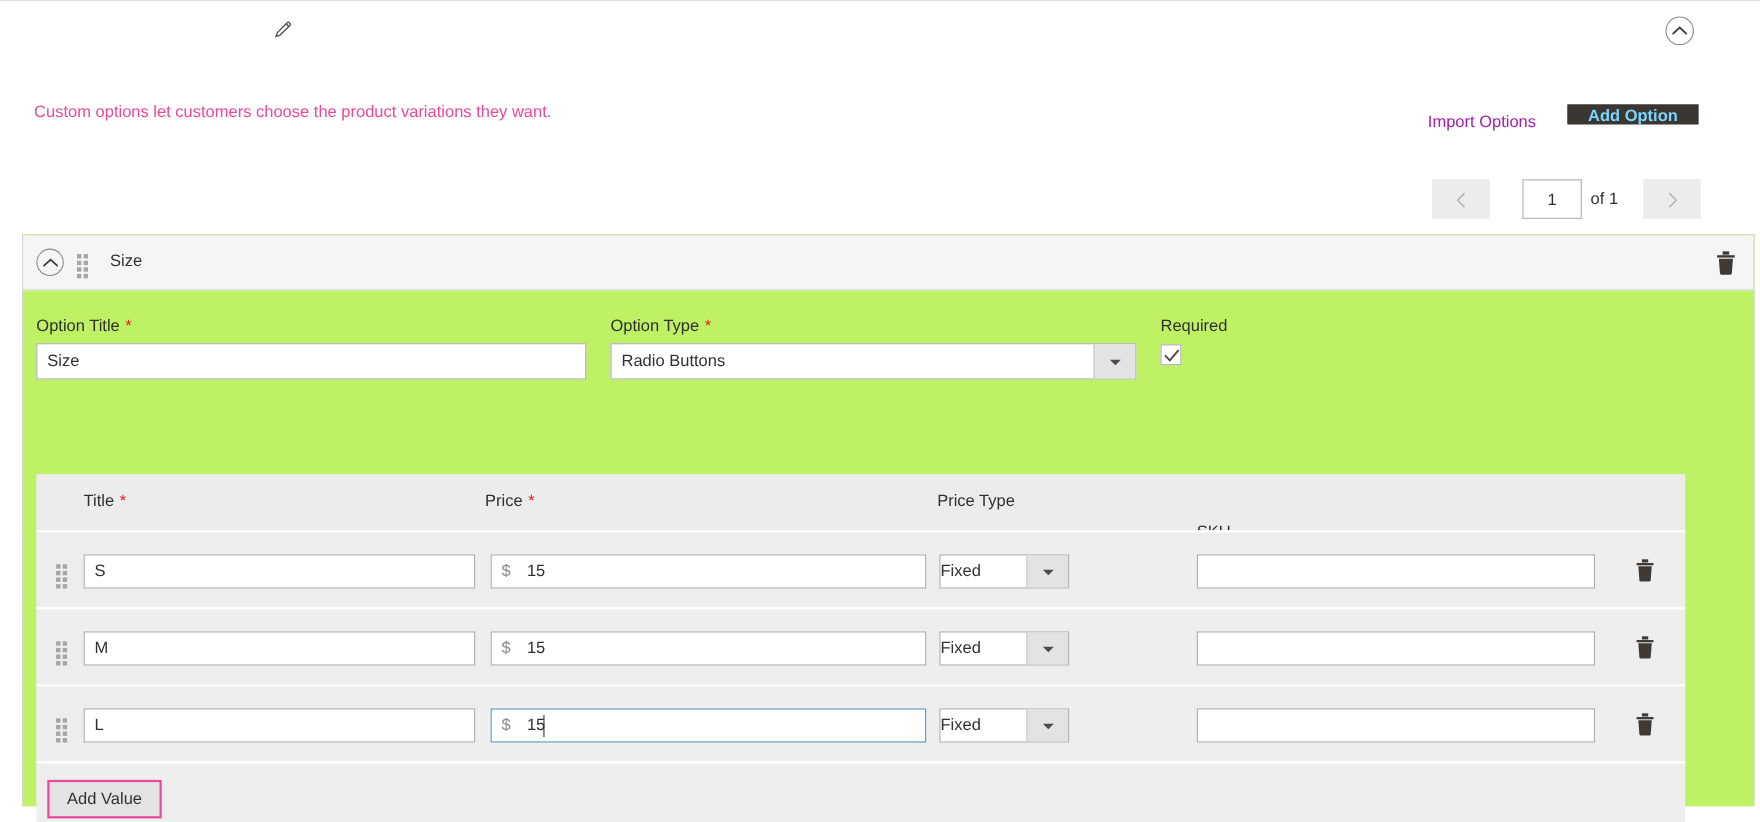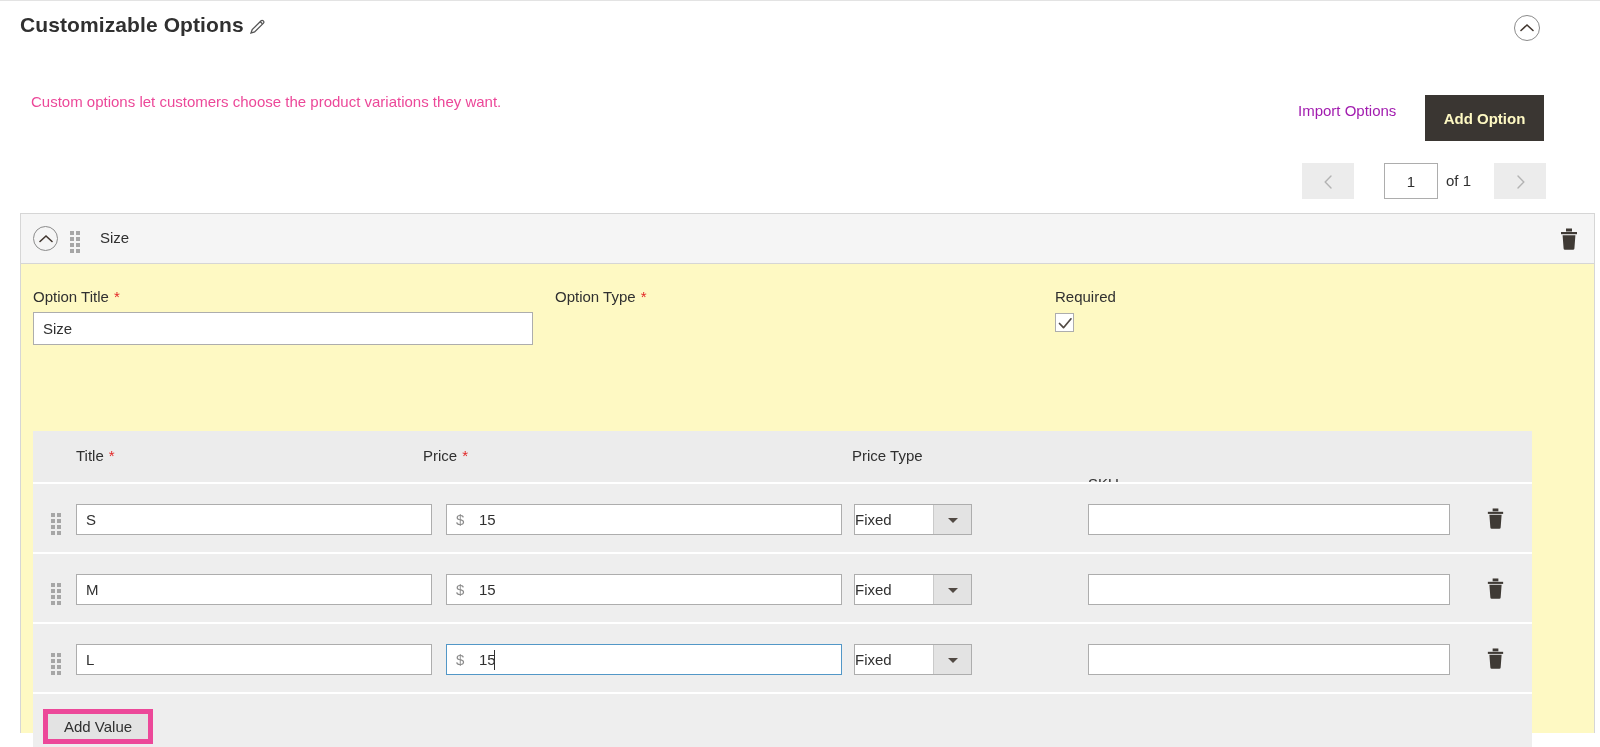--- a/index.html
+++ b/index.html
@@ -60,24 +60,24 @@
     position: absolute;
     left: 1298px; top: 102px;
     font-size: 15px;
     color: #a21caf;
     text-decoration: none;
     cursor: pointer;
   }
   .add-option-btn {
     position: absolute;
     left: 1425px; top: 95px;
-    width: 119px; height: 46px;
+    width: 119px; height: 18px;
     background: #3a3632;
     border: 1px solid #3a3632;
-    color: #fef9c3;
+    color: #7dd3fc;
     font-size: 15px;
     font-weight: 700;
     font-family: "Liberation Sans", sans-serif;
     cursor: pointer;
     border-radius: 0;
   }
 
   
   .pager { position: absolute; left: 0; top: 163px; width: 1600px; height: 40px; }
   .pager-prev, .pager-next {
@@ -109,21 +109,21 @@
     color: #303030;
   }
 
   
   .option-panel {
     position: absolute;
     left: 20px; top: 213px;
     width: 1575px; height: 520px;
     border: 1px solid #d6d6d6;
     border-bottom: none;
-    background: #fef9c3;
+    background: #bef264;
   }
   .option-header {
     position: relative;
     height: 50px;
     background: #f5f5f5;
     border-bottom: 1px solid #d6d6d6;
   }
   .opt-collapse {
     position: absolute;
     left: 12px; top: 12px;
@@ -231,21 +231,21 @@
     height: 51px;
     background: #ececec;
   }
   .vg-col {
     position: absolute;
     top: 16px;
     font-size: 15px;
     color: #303030;
   }
   .vg-title { left: 43px; }
-  .vg-price { left: 390px; }
+  .vg-price { left: 408px; }
   .vg-ptype { left: 819px; }
   .vg-sku   { left: 1055px; margin-top: 28px; }
 
   .vgrid-row {
     position: relative;
     height: 70px;
     background: #eeeeee;
     border-top: 2px solid #ffffff;
   }
   .row-drag { left: 18px; top: 29px; }
@@ -342,37 +342,36 @@
     height: 70px;
     background: #eeeeee;
     border-top: 2px solid #ffffff;
   }
   .add-value-btn {
     position: absolute;
     left: 10px; top: 15px;
     height: 35px;
     padding: 0 16px;
     background: #e3e3e3;
-    border: 5px solid #ec4899;
+    border: 2px solid #ec4899;
     font-size: 15px;
     color: #303030;
     font-family: "Liberation Sans", sans-serif;
     cursor: pointer;
     border-radius: 0;
   }
 
   .icon-trash { display:block; }
 </style>
 </head>
 <body>
 
 <div class="section-head">
   <div class="head-rule"></div>
 
-  <div class="section-title">Customizable Options</div>
 
   <span class="title-edit-icon">
     <svg width="22" height="22" viewBox="0 0 22 22">
       <path d="M5 17l1.2-3.4L15.1 4.7a1.4 1.4 0 0 1 2 0l.4.4a1.4 1.4 0 0 1 0 2L8.6 15.9 5 17z" fill="none" stroke="#555" stroke-width="1.3"></path>
       <path d="M14.3 5.7l2.1 2.1" stroke="#555" stroke-width="1.3" fill="none"></path>
     </svg>
   </span>
 
   <span class="collapse-circle">
     <svg width="14" height="10" viewBox="0 0 14 10">
@@ -431,20 +430,26 @@
   <div class="option-body">
 
     <div class="field-row">
       <div class="fld-label lbl-title">
         <span>Option Title</span><span class="req-star">*</span>
       </div>
       <input class="inp-title" value="Size" style="">
 
       <div class="fld-label lbl-type">
         <span>Option Type</span><span class="req-star">*</span>
+      </div>
+      <div class="select-wrap">
+        <span class="select-val">Radio Buttons</span>
+        <span class="select-arrow">
+            <i></i>
+          </span>
       </div>
 
       <div class="fld-label lbl-req">Required</div>
       <div class="req-check">
         <svg width="15" height="13" viewBox="0 0 15 13">
           <path d="M1.5 6.5l4 4.2L13 1.8" fill="none" stroke="#514943" stroke-width="1.7" stroke-linecap="round" stroke-linejoin="round"></path>
         </svg>
       </div>
     </div>
 

